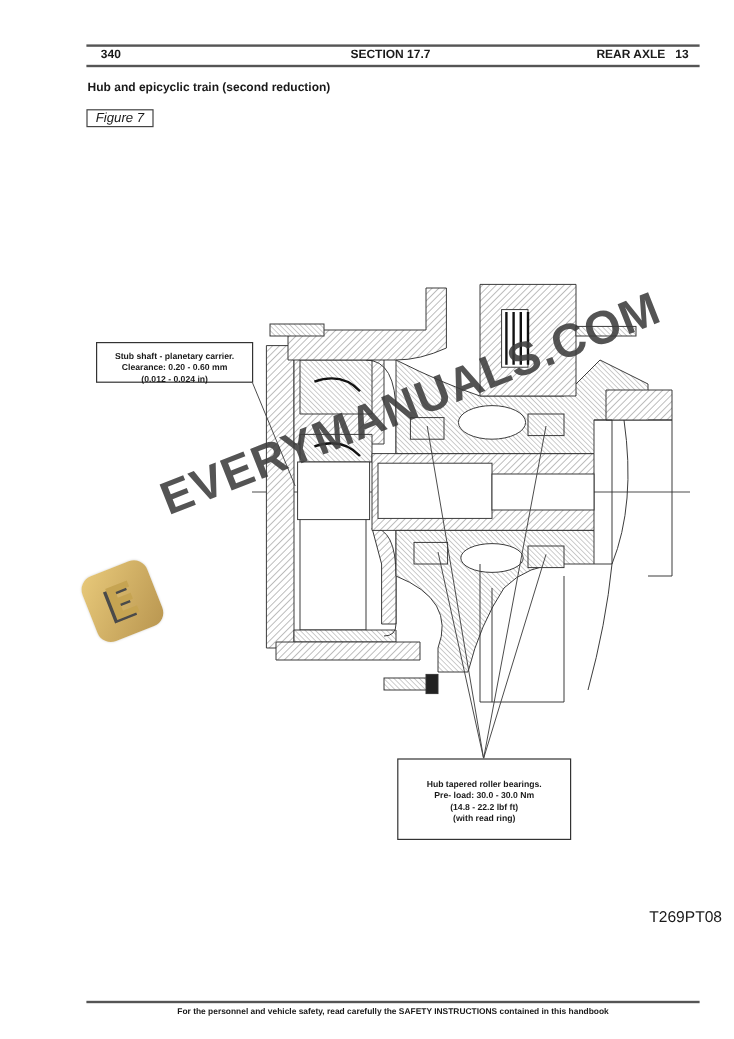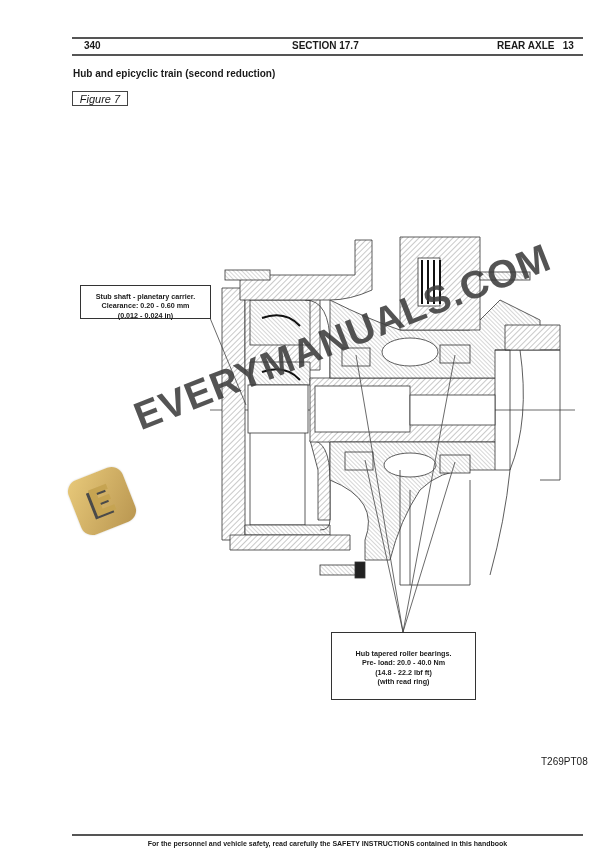--- a/index.html
+++ b/index.html
@@ -3,21 +3,21 @@
 <meta charset="utf-8">
 <style>
   html, body { margin:0; padding:0; background:#ffffff; }
   body { width:612px; height:866px; position:relative; overflow:hidden; font-family:"Liberation Sans", sans-serif; color:#1a1a1a; }
   .rule { position:absolute; left:72px; width:511px; height:1.5px; background:#555; }
   .hdr { position:absolute; top:40px; font-size:10px; font-weight:bold; }
   .subtitle { position:absolute; left:73px; top:68px; font-size:10px; font-weight:bold; }
   .figbox { position:absolute; left:72px; top:91px; width:56px; height:15px; border:1px solid #444; font-size:11px; text-align:center; line-height:15px; box-sizing:border-box;font-style:italic; }
   .callout { position:absolute; border:1px solid #333; background:#fff; font-size:7.2px; font-weight:bold; text-align:center; line-height:9.4px; box-sizing:border-box; }
   .callout span { display:block; }
-  .code { position:absolute; left:541px; top:756px; font-size:10px; }
+  .code { position:absolute; left:541px; top:756px; font-size:13px; }
   .footer { position:absolute; left:72px; width:511px; top:840px; font-size:7px; font-weight:bold; text-align:center; }
   svg.drawing { position:absolute; left:0; top:0; }
   .wm-text { position:absolute; left:128px; top:398px; font-size:39px; font-weight:bold; color:#3d3d3d; letter-spacing:1px; transform-origin:0 0; transform:rotate(-21.5deg); opacity:0.88; white-space:nowrap; }
   .wm-logo { position:absolute; left:73px; top:472px; width:58px; height:58px; border-radius:12px; background:linear-gradient(135deg,#e8c97a,#b99650); transform:rotate(-21.5deg); display:flex; align-items:center; justify-content:center; box-shadow:0 0 2px rgba(0,0,0,0.2); }
   .wm-logo span { font-size:38px; font-weight:bold; color:#c6a452; text-shadow:-3px 2px 0 #4a4a4a; font-family:"DejaVu Sans", sans-serif; }
 </style>
 </head>
 <body>
 
 <div class="rule" style="top:37px;"></div>
@@ -112,21 +112,21 @@
 </svg>
 
 <div class="callout" style="left:80px; top:285px; width:131px; height:34px; padding-top:6px;">
   <span>Stub shaft - planetary carrier.</span>
   <span>Clearance: 0.20 - 0.60 mm</span>
   <span>(0.012 - 0.024 in)</span>
 </div>
 
 <div class="callout" style="left:331px; top:632px; width:145px; height:68px; padding-top:16px;">
   <span>Hub tapered roller bearings.</span>
-  <span>Pre- load: 20.0 - 40.0 Nm</span>
+  <span>Pre- load: 30.0 - 30.0 Nm</span>
   <span>(14.8 - 22.2 lbf ft)</span>
   <span>(with read ring)</span>
 </div>
 
 <div class="wm-logo">
     <span>E</span>
   </div>
 <div class="wm-text">EVERYMANUALS.COM</div>
 
 <div class="code">T269PT08</div>

